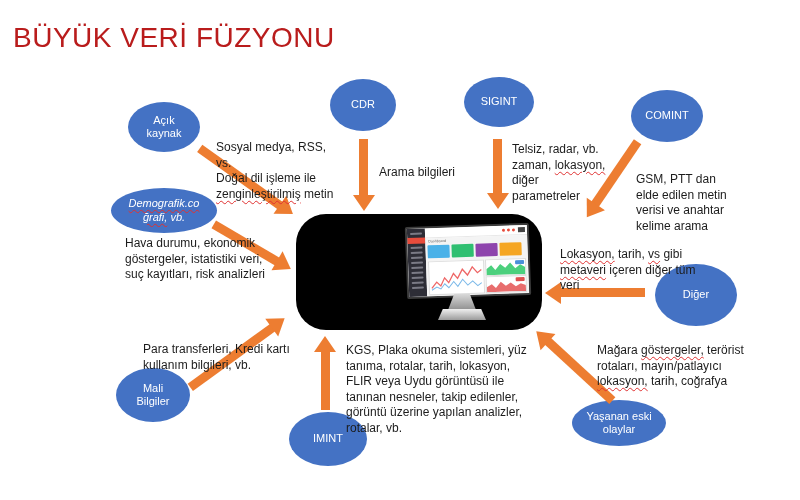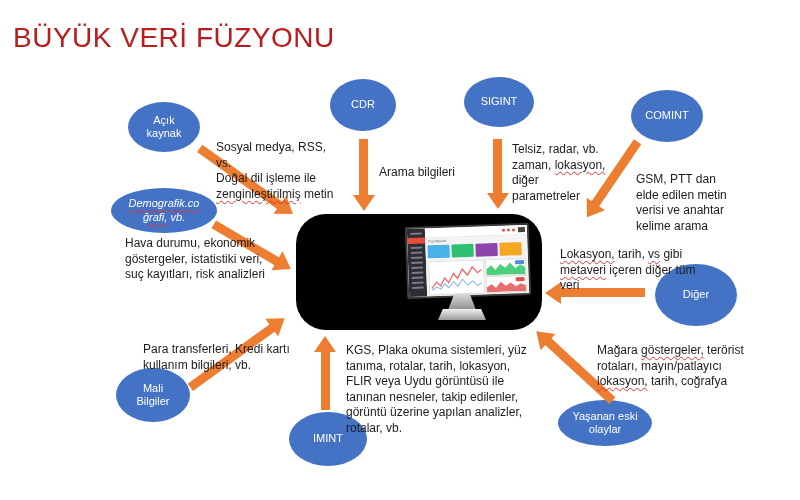--- a/index.html
+++ b/index.html
@@ -67,21 +67,21 @@
 <div class="abs node" style="left:655px;top:264px;width:82px;height:62px;">
   <span class="lbl">Diğer</span>
   </div>
 <div class="abs node" style="left:116px;top:368px;width:74px;height:54px;">
   <span class="lbl">Mali
 Bilgiler</span>
   </div>
 <div class="abs node" style="left:289px;top:412px;width:78px;height:54px;">
   <span class="lbl">IMINT</span>
   </div>
-<div class="abs node" style="left:558px;top:400px;width:94px;height:46px;">
+<div class="abs node" style="left:572px;top:400px;width:94px;height:46px;">
   <span class="lbl">Yaşanan eski
 olaylar</span>
   </div>
 
 <div class="arrow" style="left:200px;top:148px;width:114px;transform:rotate(35.4deg);">
     <div class="shaft"></div>
     <div class="head"></div>
   </div>
 <div class="arrow" style="left:214px;top:224px;width:89px;transform:rotate(30.3deg);">
     <div class="shaft"></div>

